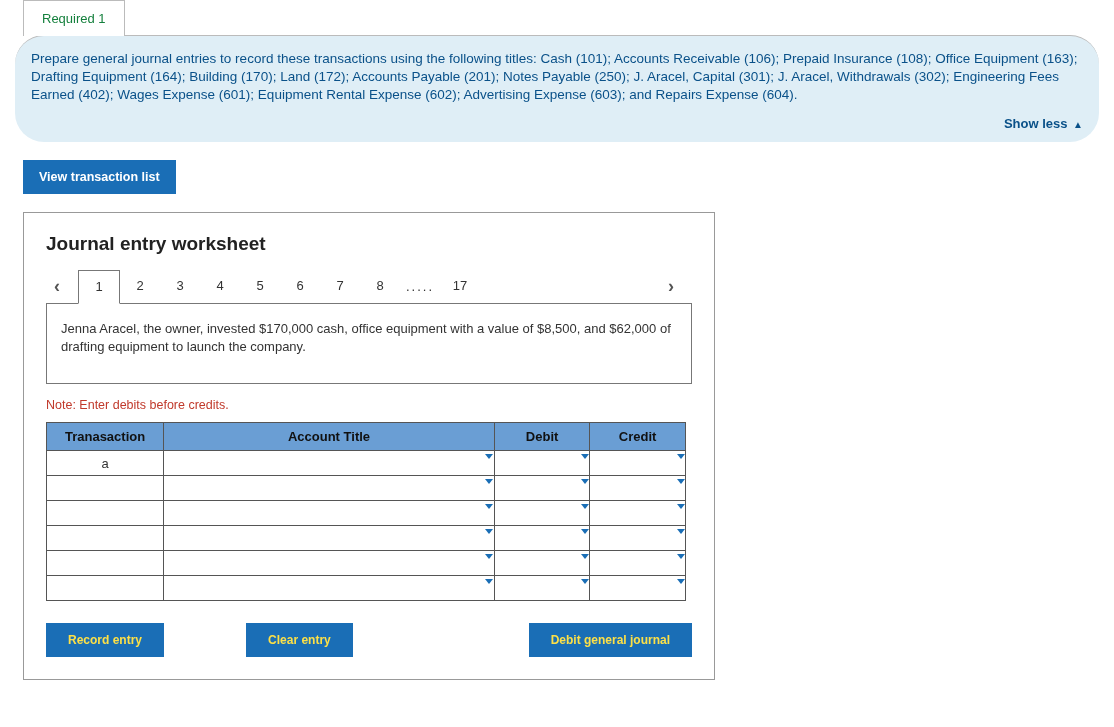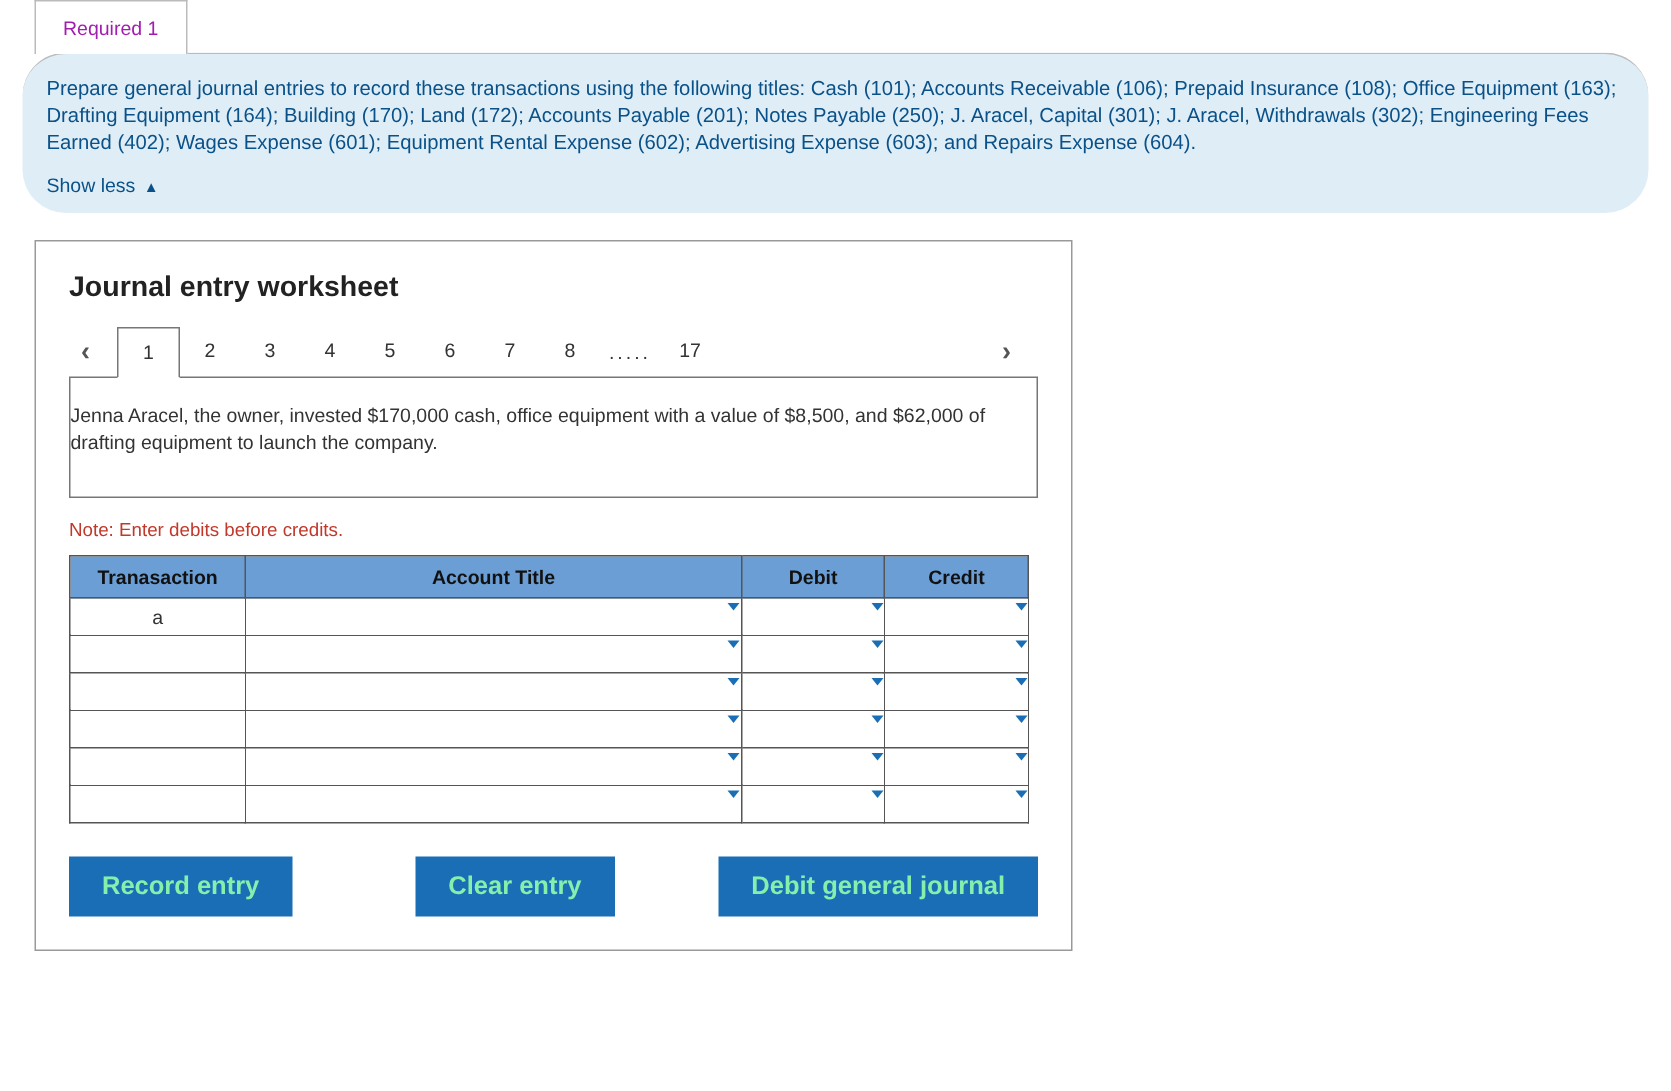--- a/index.html
+++ b/index.html
@@ -18,43 +18,44 @@
   .tabs {
     display: flex;
     margin-left: 8px;
   }
   .tab {
     border: 1px solid #bbb;
     border-bottom: none;
     padding: 10px 18px;
     font-size: 13px;
     background: #fff;
-    color: #a21caf;
+    color: #15803d;
     cursor: pointer;
     margin-right: 2px;
   }
   .tab.active {
     background: #fff;
     position: relative;
     z-index: 2;
   }
   .info-box {
     background: #dfeef6;
     border-top: 1px solid #bbb;
     padding: 14px 16px 10px 16px;
     color: #0a5189;
     font-size: 13.5px;
     line-height: 1.35;
     position: relative;
     margin-top: -1px;
     border-radius: 29px;
   }
   .show-less {
+    text-align: right;
     color: #0a5189;
-    font-weight: normal;
+    font-weight: bold;
     font-size: 13px;
     margin-top: 10px;
     cursor: pointer;
   }
   .show-less .tri {
     font-size: 10px;
     margin-left: 2px;
   }
   .view-trans-btn {
     background: #1a6eb6;
@@ -116,21 +117,21 @@
   .page-ellipsis {
     width: 40px;
     text-align: center;
     font-size: 13px;
     letter-spacing: 2px;
   }
   .ws-desc-box {
     border: 1px solid #777;
     border-left: 1px solid #777;
     border-right: 1px solid #777;
-    padding: 16px 16px 28px 0;
+    padding: 16px 16px 28px 14px;
     font-size: 13px;
     color: #333;
     margin-bottom: 14px;
     line-height: 1.35;
   }
   .note {
     color: #c0392b;
     font-size: 12.5px;
     margin-bottom: 10px;
   }
@@ -174,25 +175,25 @@
     border-top: 5px solid #1a6eb6;
     margin-top: 3px;
   }
   .btn-row {
     display: flex;
     margin-top: 22px;
     align-items: center;
   }
   .blue-btn {
     background: #1a6eb6;
-    color: #86efac;
+    color: #fde047;
     border: none;
     padding: 10px 22px;
     font-weight: bold;
-    font-size: 17px;
+    font-size: 12px;
     cursor: pointer;
   }
   .btn-gap1 { width: 82px; }
   .btn-gap2 { flex: 1; }
 </style>
 </head>
 <body>
 
 <div class="container">
 
@@ -201,20 +202,21 @@
   </div>
 
   <div class="info-box">
     <span>Prepare general journal entries to record these transactions using the following titles: Cash (101); Accounts Receivable (106); Prepaid Insurance (108); Office Equipment (163); Drafting Equipment (164); Building (170); Land (172); Accounts Payable (201); Notes Payable (250); J. Aracel, Capital (301); J. Aracel, Withdrawals (302); Engineering Fees Earned (402); Wages Expense (601); Equipment Rental Expense (602); Advertising Expense (603); and Repairs Expense (604).</span>
     <div class="show-less">
       <span>Show less</span>
       <span class="tri">▲</span>
     </div>
   </div>
 
+  <button class="view-trans-btn">View transaction list</button>
 
   <div class="worksheet-box">
     <div class="ws-title">Journal entry worksheet</div>
 
     <div class="ws-nav">
       <div class="chev">‹</div>
       <div style="width:10px"></div>
       <div class="page-tab active">1</div>
       <div class="page-tab">2</div>
       <div class="page-tab">3</div>

